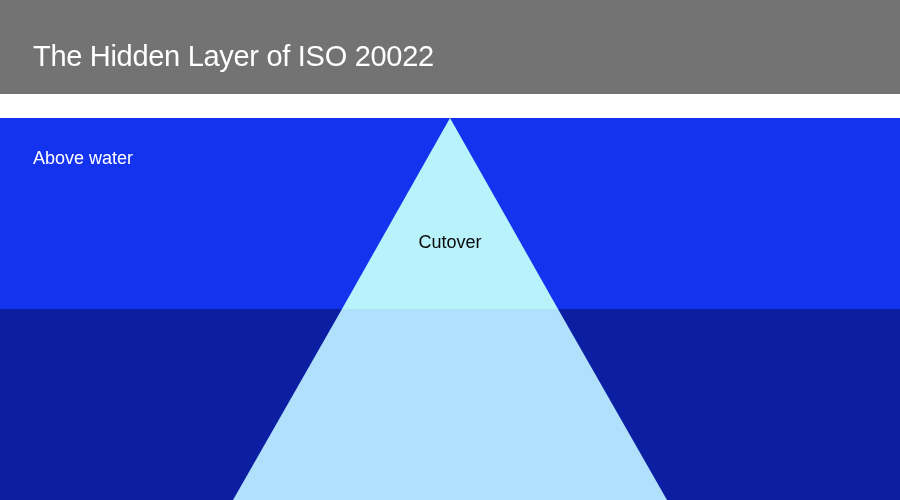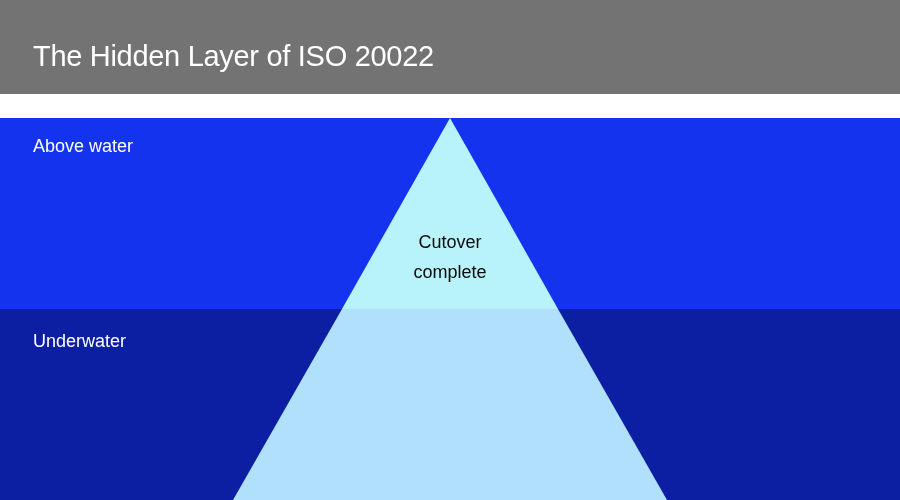--- a/index.html
+++ b/index.html
@@ -3,21 +3,21 @@
   <meta charset="utf-8">
   <style>
     html, body { margin: 0; padding: 0; }
     body { width: 900px; height: 500px; overflow: hidden; font-family: "Liberation Sans", sans-serif; }
     .slide { position: relative; width: 900px; height: 500px; }
     .header { position: absolute; left: 0; top: 0; width: 900px; height: 94px; background: #737373; padding-left: 16px; }
     .title { position: absolute; left: 33px; top: 40px; color: #ffffff; font-size: 29px; font-weight: 500; letter-spacing: -0.3px; }
     .above { position: absolute; left: 0; top: 118px; width: 900px; height: 191px; background: #1433ef; }
     .below { position: absolute; left: 0; top: 309px; width: 900px; height: 191px; background: #0c1fa3; }
     .zone-label { position: absolute; left: 33px; color: #ffffff; font-size: 18px; font-weight: 500; }
-    .lbl-above { top: 136px; text-align: right; }
+    .lbl-above { top: 148px; text-align: right; }
     .lbl-below { top: 331px; }
     svg.iceberg { position: absolute; left: 0; top: 0; }
     .tip-text { position: absolute; left: 350px; width: 200px; top: 227px; text-align: center; color: #0a0a0a; font-size: 18px; font-weight: 500; line-height: 30px; }
     .base-text { position: absolute; left: 330px; width: 240px; top: 342px; text-align: center; color: #0a0a0a; font-size: 22px; font-weight: 500; line-height: 31px; }
     .base-text span { display: block; }
   </style>
 </head>
 <body>
 
 <div class="slide">
@@ -27,22 +27,20 @@
 
   <div class="above"></div>
   <div class="below"></div>
 
   <svg class="iceberg" width="900" height="500" viewBox="0 0 900 500">
     <polygon points="450,118 558,309 342,309" fill="#b8f2fb"></polygon>
     <polygon points="342,309 558,309 667,500 233,500" fill="#b0e0fc"></polygon>
   </svg>
 
   <div class="zone-label lbl-above">Above water</div>
-  <div class="zone-label lbl-below">Underwater</div>
 
   <div class="tip-text">
     <div>Cutover</div>
-    <div>complete</div>
   </div>
 
   <div class="base-text">
   </div>
 </div>
 
 </body></html>

